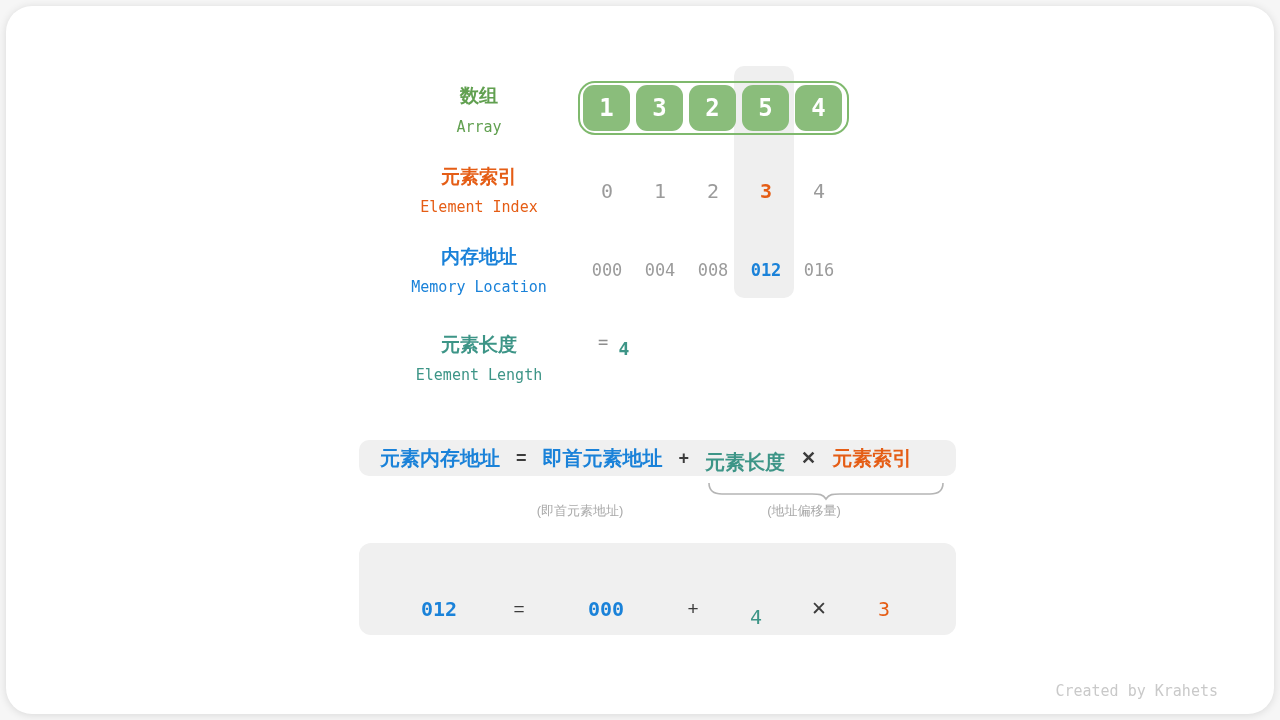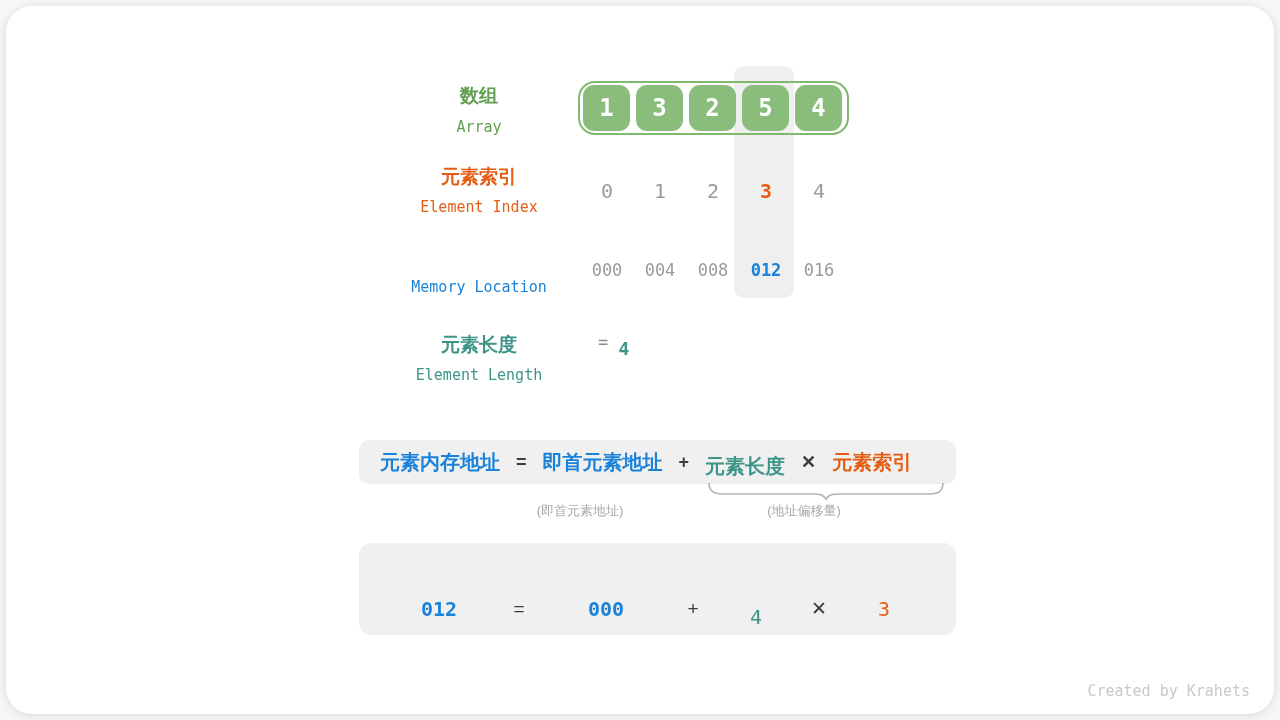--- a/index.html
+++ b/index.html
@@ -52,21 +52,21 @@
     font-family:"DejaVu Sans Mono",monospace;font-size:20px;line-height:26px;
   }
   .mem{
     top:253px;width:70px;text-align:center;
     font-family:"DejaVu Sans Mono",monospace;font-size:17px;line-height:22px;
   }
   .bold{font-weight:bold;}
 
   
   .formula-box{
-    left:353px;top:434px;width:597px;height:44px;
+    left:353px;top:434px;width:597px;height:36px;
     background:#F0F0F0;border-radius:10px;z-index:1;
   }
   .formula-row{
     display:flex;align-items:center;height:100%;
     padding-left:21px;gap:16px;
   }
   .f-term{font-size:20px;font-weight:bold;}
   .f-op{font-size:18px;font-weight:bold;color:#3C3C3C;}
 
   .brace{left:702px;top:477px;z-index:1;}
@@ -84,35 +84,36 @@
     position:absolute;left:52px;top:13px;
     font-size:19px;color:#454545;line-height:26px;
   }
   .ex-tok{
     position:absolute;top:53px;width:70px;text-align:center;
     font-family:"DejaVu Sans Mono",monospace;font-size:20px;line-height:26px;
   }
   .ex-op{font-family:"Liberation Sans",sans-serif;font-size:19px;}
 
   .credit{
-    right:24px;top:676px;
+    right:56px;top:676px;
     font-family:"DejaVu Sans Mono",monospace;font-size:15px;color:#C9C9C9;margin-left:6px;
   }
 </style>
 </head>
 <body>
 
 <div class="card">
 
   <div class="abs lblcol lbl-en c-green" style="top:110px">Array</div>
   <div class="abs lblcol lbl-zh c-green" style="top:78px">数组</div>
 
   <div class="abs lblcol lbl-zh c-orange" style="top:159px">元素索引</div>
   <div class="abs lblcol lbl-en c-orange" style="top:190px">Element Index</div>
 
+  <div class="abs lblcol lbl-zh c-blue" style="top:239px">内存地址</div>
   <div class="abs lblcol lbl-en c-blue" style="top:270px">Memory Location</div>
 
   <div class="abs lblcol lbl-zh c-teal" style="top:319px">元素长度</div>
   <div class="abs lblcol lbl-en c-teal" style="top:350px">Element Length</div>
 
   <div class="abs band"></div>
 
   <div class="abs array-box"></div>
 
   <div class="abs cell" style="left:577px">1</div>

